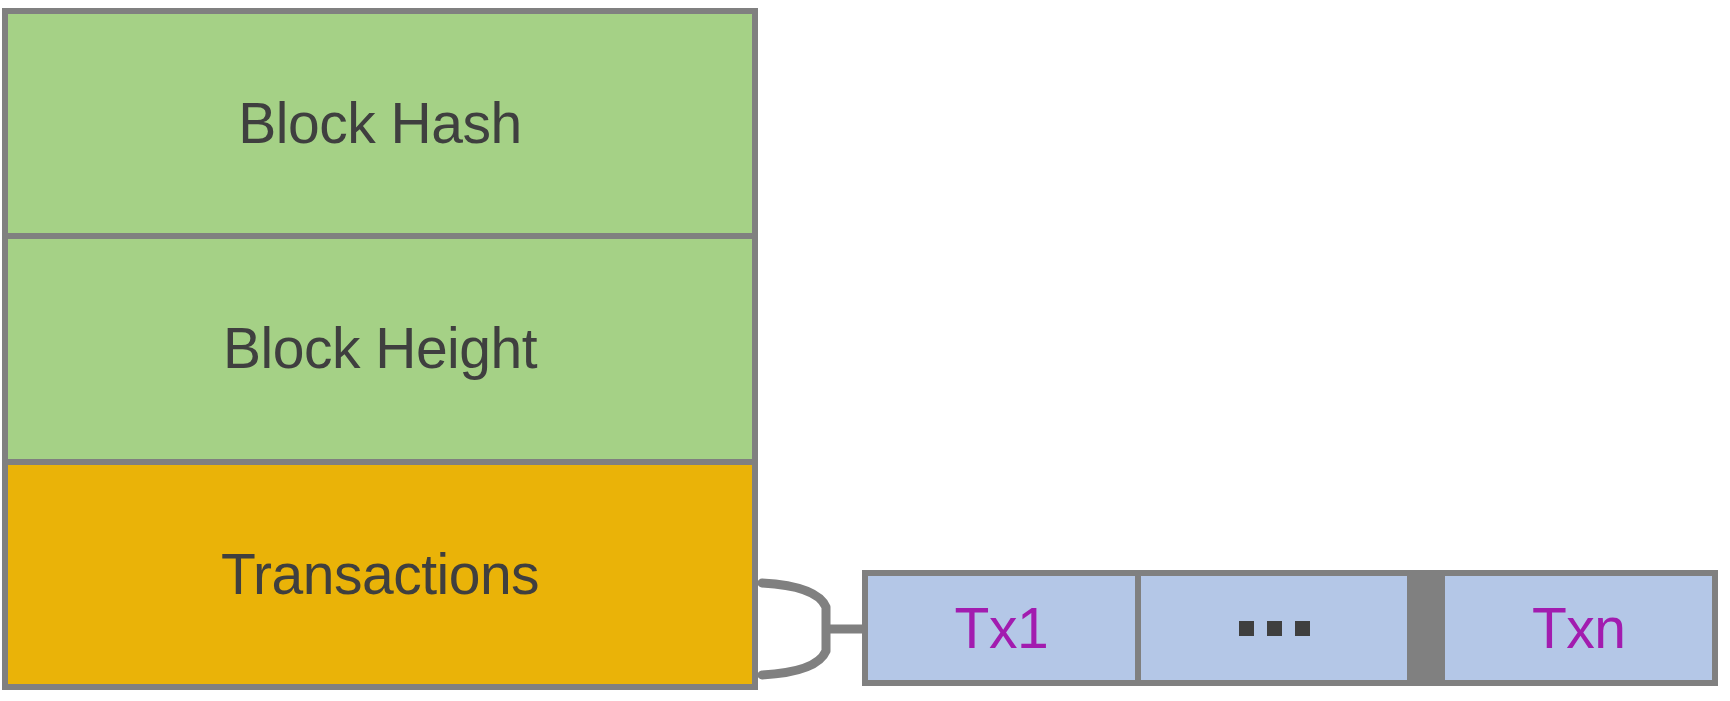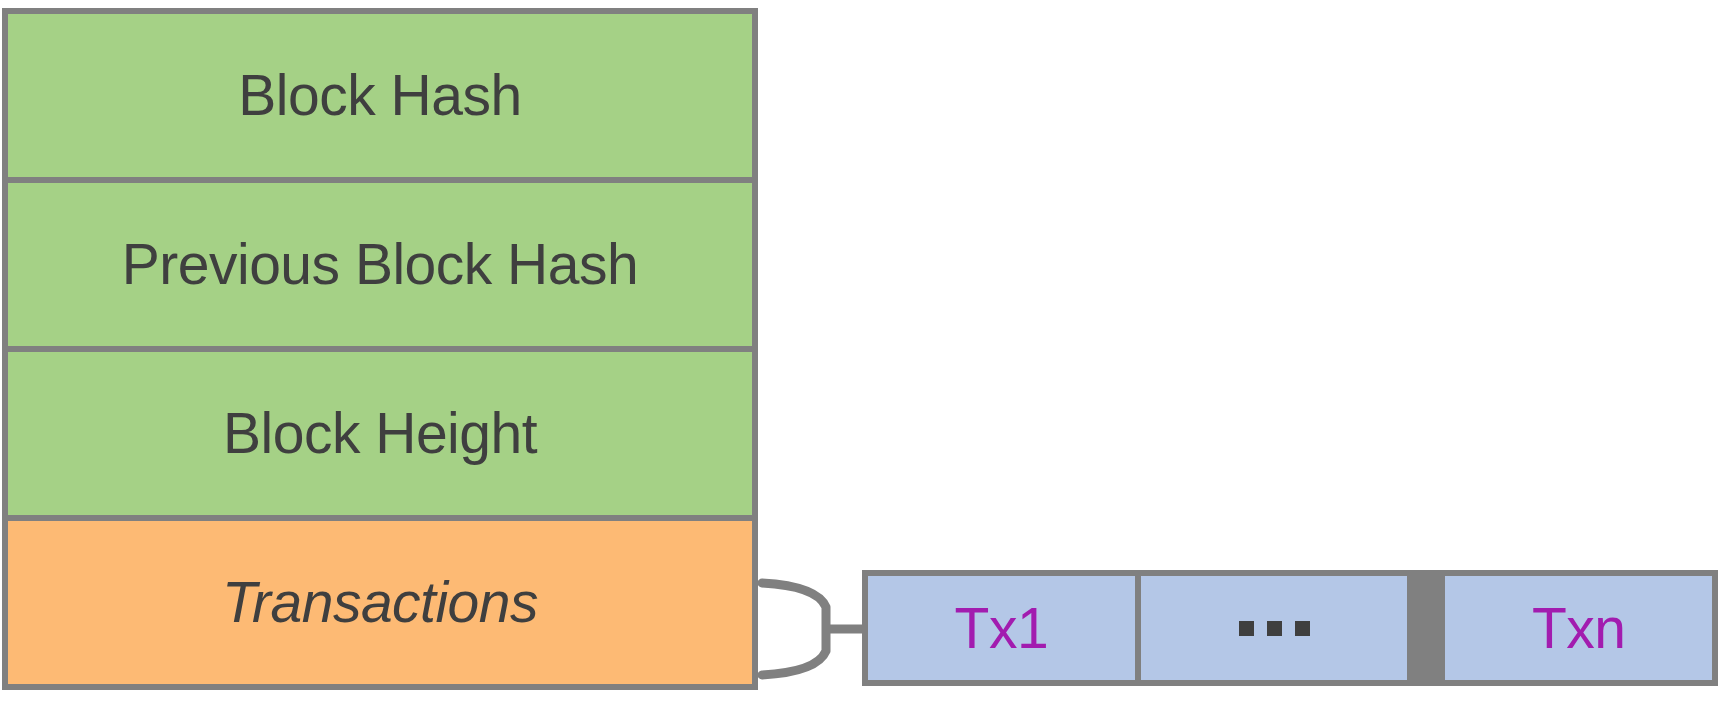--- a/index.html
+++ b/index.html
@@ -43,22 +43,21 @@
     align-items: center;
     justify-content: center;
     background: #A5D186;
     margin-bottom: 6px;
     overflow: hidden;
   }
   .block-field:last-child {
     margin-bottom: 0;
   }
   .block-field.tx-field {
-    background: #fdba74;
-    font-style: italic;
+    background: #eab308;
   }
 
   .field-label {
     color: #3f3f3f;
     font-size: 57px;
     font-weight: 400;
     line-height: 1;
     letter-spacing: -0.5px;
     white-space: nowrap;
   }
@@ -130,23 +129,20 @@
 <body>
 
 <div id="diagram-canvas">
 
   <div class="block-container">
 
     <div class="block-field">
       <span class="field-label">Block Hash</span>
     </div>
 
-    <div class="block-field">
-      <span class="field-label">Previous Block Hash</span>
-    </div>
 
     <div class="block-field">
       <span class="field-label">Block Height</span>
     </div>
 
 
 
     <div class="block-field tx-field">
       <span class="field-label">Transactions</span>
     </div>

